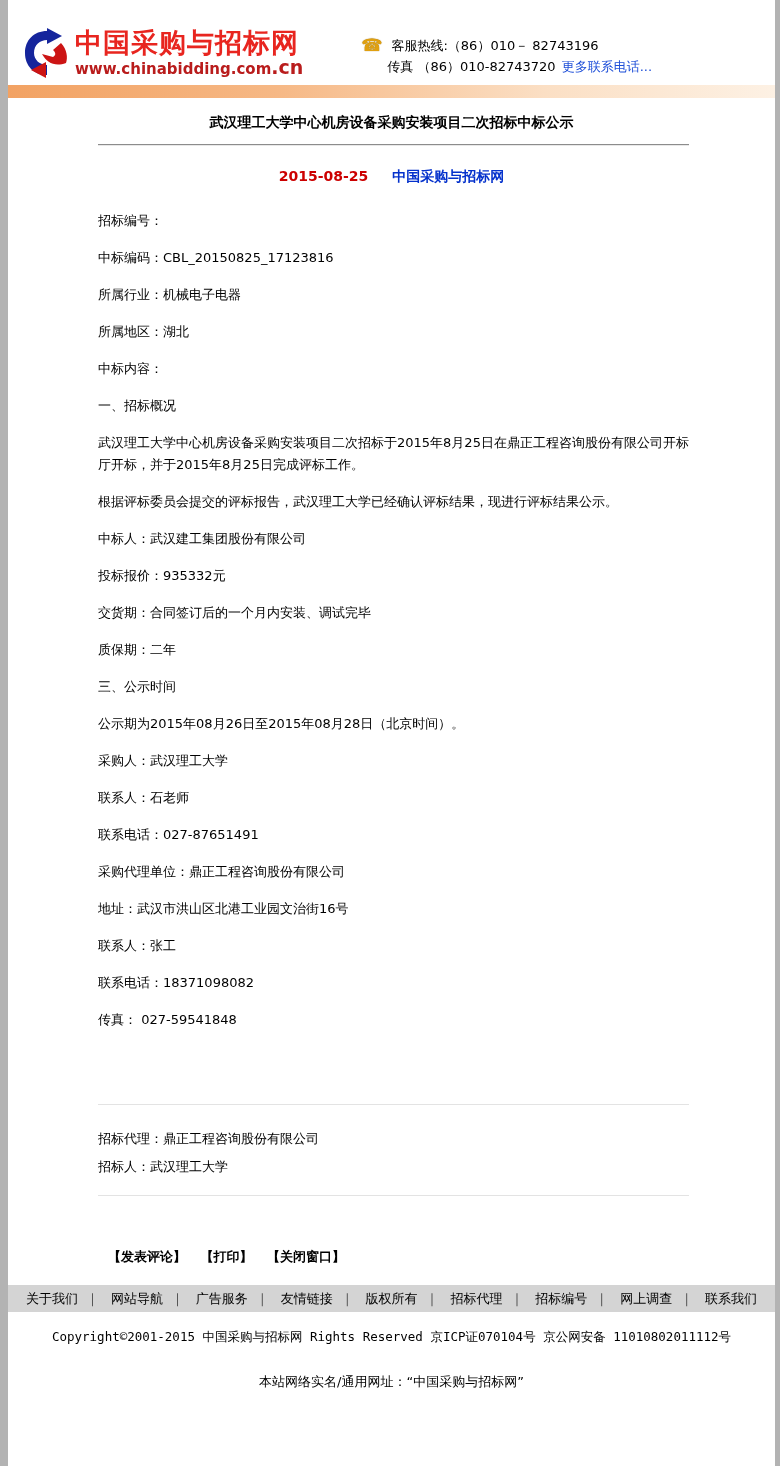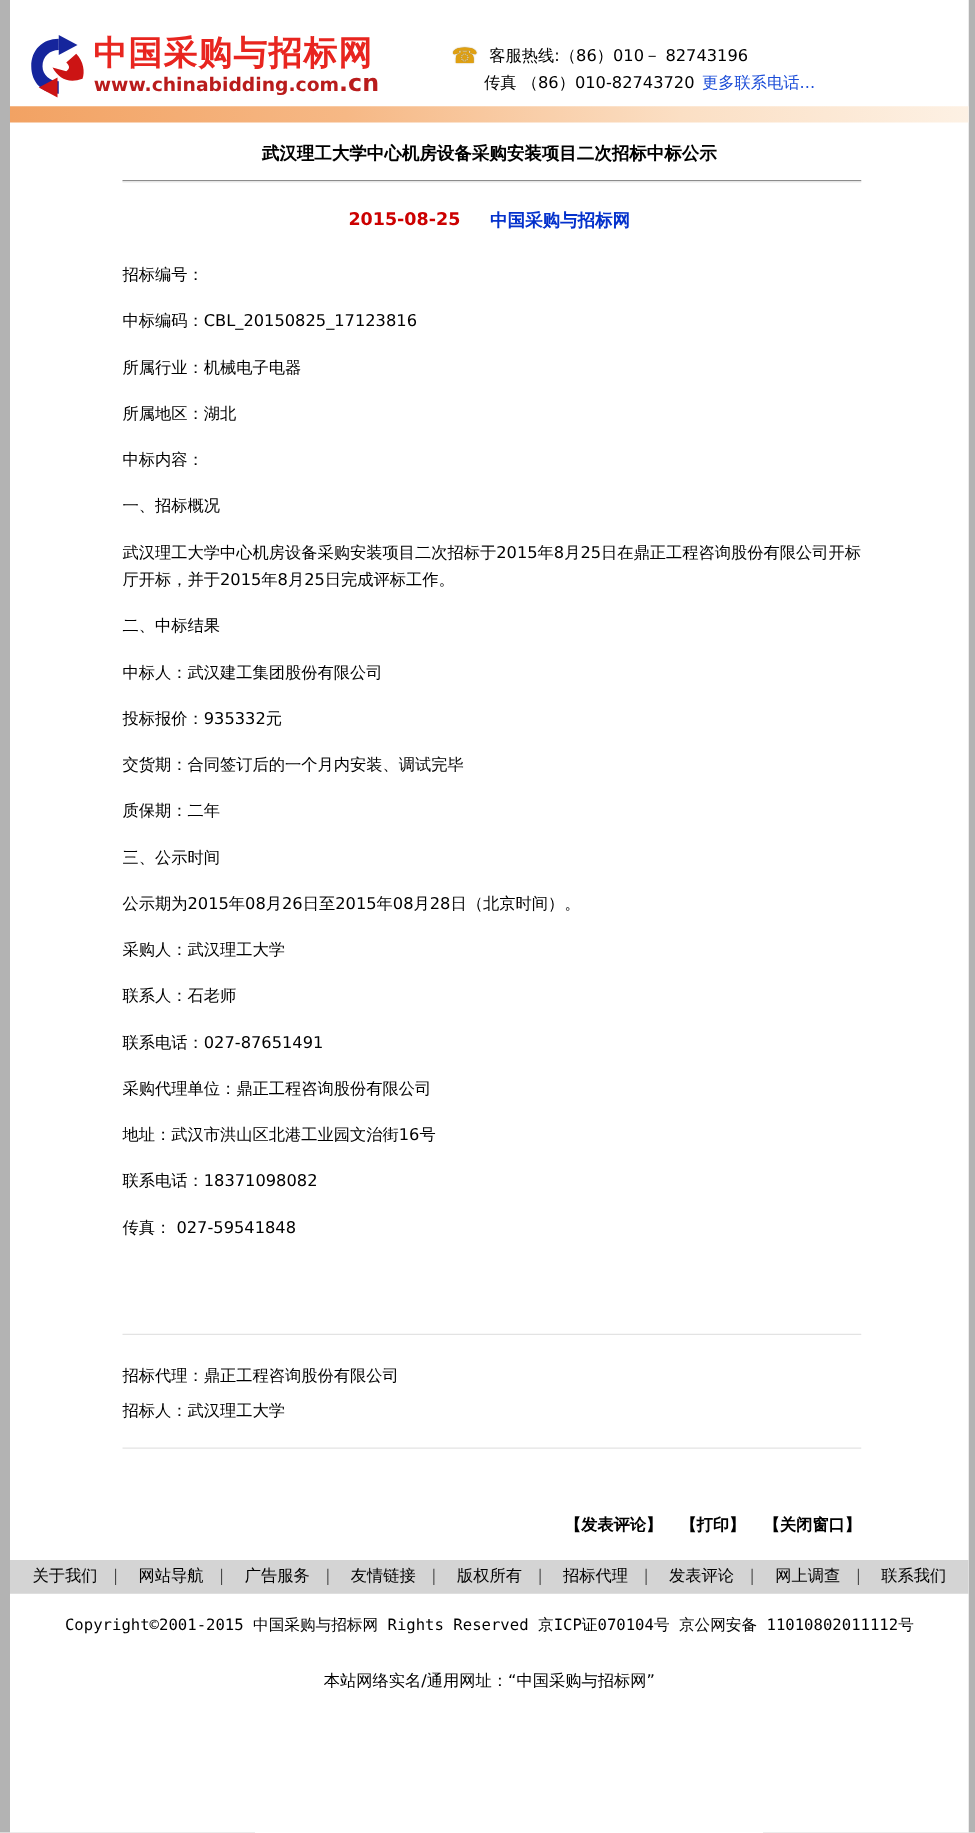--- a/index.html
+++ b/index.html
@@ -99,21 +99,20 @@
   }
   .rule-top { margin-top: 73px; }
   .rule-bottom { margin-top: 14px; }
   .sign-block { width: 591px; margin-left: 90px; margin-top: 20px; font-size: 13px; }
   .sign-block p { line-height: 28px; }
   
   .actions {
     width: 591px;
     margin-left: 90px;
     margin-top: 52px;
-    text-align: right;
     font-size: 13px;
     font-weight: bold;
   }
   .actions span { cursor: pointer; margin-left: 10px; }
   
   .footer-nav {
     margin-top: 19px;
     height: 27px;
     line-height: 27px;
     background: #d4d4d4;
@@ -172,32 +171,33 @@
   </div>
 
   <div class="content">
     <p class="line">招标编号：</p>
     <p class="line">中标编码：CBL_20150825_17123816</p>
     <p class="line">所属行业：机械电子电器</p>
     <p class="line">所属地区：湖北</p>
     <p class="line">中标内容：</p>
     <p class="line">一、招标概况</p>
     <p class="line">武汉理工大学中心机房设备采购安装项目二次招标于2015年8月25日在鼎正工程咨询股份有限公司开标厅开标，并于2015年8月25日完成评标工作。</p>
-    <p class="line">二、中标结果</p>
+    <p class="line">根据评标委员会提交的评标报告，武汉理工大学已经确认评标结果，现进行评标结果公示。</p>
     <p class="line">中标人：武汉建工集团股份有限公司</p>
     <p class="line">投标报价：935332元</p>
     <p class="line">交货期：合同签订后的一个月内安装、调试完毕</p>
     <p class="line">质保期：二年</p>
     <p class="line">三、公示时间</p>
     <p class="line">公示期为2015年08月26日至2015年08月28日（北京时间）。</p>
     <p class="line">采购人：武汉理工大学</p>
     <p class="line">联系人：石老师</p>
     <p class="line">联系电话：027-87651491</p>
     <p class="line">采购代理单位：鼎正工程咨询股份有限公司</p>
     <p class="line">地址：武汉市洪山区北港工业园文治街16号</p>
+    <p class="line">联系人：张工</p>
     <p class="line">联系电话：18371098082</p>
     <p class="line">传真： 027-59541848</p>
   </div>
 
   <hr class="light-rule rule-top">
   <div class="sign-block">
     <p>招标代理：鼎正工程咨询股份有限公司</p>
     <p>招标人：武汉理工大学</p>
   </div>
   <hr class="light-rule rule-bottom">
@@ -208,21 +208,21 @@
     <span>【关闭窗口】</span>
   </div>
 
   <div class="footer-nav">
     <span class="nav-item">关于我们</span><span class="sep">｜</span>
     <span class="nav-item">网站导航</span><span class="sep">｜</span>
     <span class="nav-item">广告服务</span><span class="sep">｜</span>
     <span class="nav-item">友情链接</span><span class="sep">｜</span>
     <span class="nav-item">版权所有</span><span class="sep">｜</span>
     <span class="nav-item">招标代理</span><span class="sep">｜</span>
-    <span class="nav-item">发表评论</span><span class="sep">｜</span>
+    <span class="nav-item">招标编号</span><span class="sep">｜</span>
     <span class="nav-item">网上调查</span><span class="sep">｜</span>
     <span class="nav-item">联系我们</span>
   </div>
 
   <div class="copyright-line">Copyright©2001-2015 中国采购与招标网 Rights Reserved 京ICP证070104号 京公网安备 11010802011112号</div>
   <div class="realname-line">本站网络实名/通用网址：“中国采购与招标网”</div>
 
 </div>
 
 </body></html>

